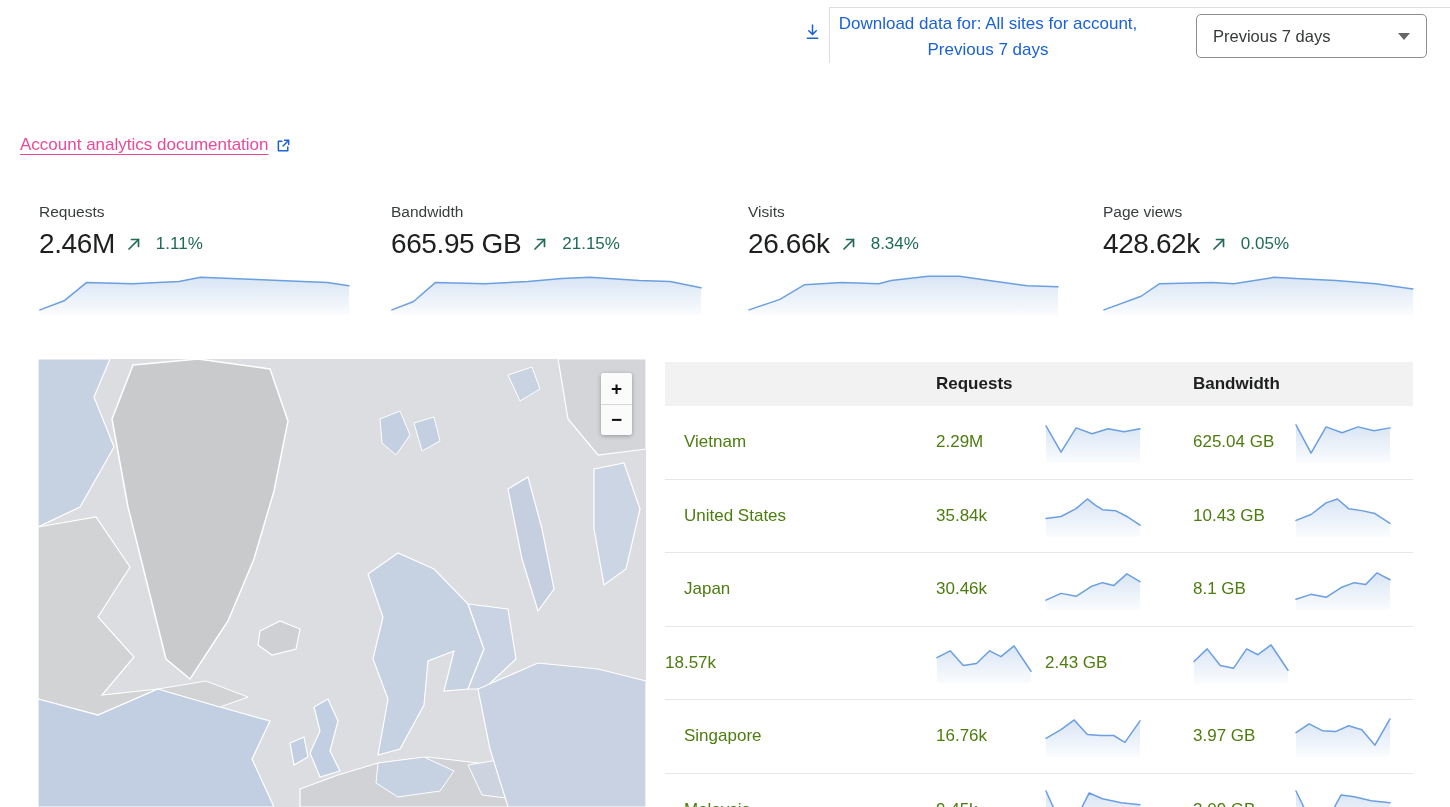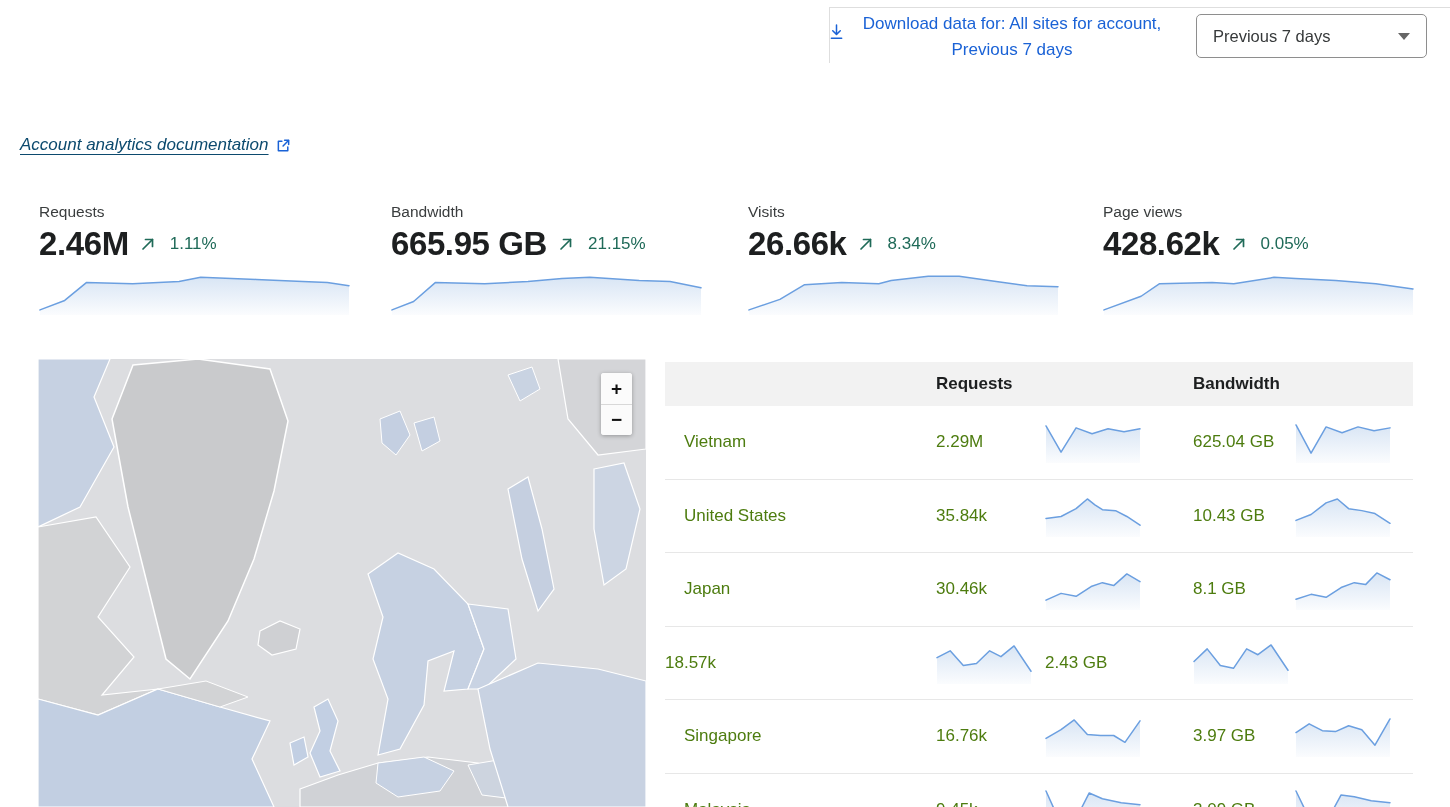--- a/index.html
+++ b/index.html
@@ -8,41 +8,41 @@
     position:relative; width:1450px; height:807px; overflow:hidden;
     background:#fff; font-family:"Liberation Sans", sans-serif; color:#36393a;
   }
   .abs { position:absolute; }
 
   
   .top-hline { left:829px; top:7px; width:621px; height:1px; background:#dedede; }
   .top-vline { left:829px; top:7px; width:1px; height:56px; background:#dedede; }
 
   
-  .download { left:829px; top:11px; display:flex; align-items:flex-start; gap:12px; cursor:pointer;justify-content:center; }
+  .download { left:805px; top:11px; display:flex; align-items:flex-start; gap:12px; cursor:pointer;justify-content:center; }
   .download .dl-icon { margin-top:13px; }
   .download .dl-text { width:312px; text-align:center; font-size:17px; line-height:26px; color:#1a62d6; }
 
   
   .range-select {
     left:1196px; top:14px; width:231px; height:44px; background:#fff;
     border:1px solid #8e8e8e; border-radius:5px; display:flex; align-items:center;
     justify-content:space-between; padding:0 16px; font-size:16.5px; color:#36393a; cursor:pointer;
   }
   .caret-down { width:0; height:0; border-left:6px solid transparent; border-right:6px solid transparent; border-top:7px solid #666; }
 
   
   .docs-link { left:20px; top:135px; display:flex; align-items:center; gap:7px; cursor:pointer; }
-  .docs-link span { font-size:17px; color:#0c4a6e; text-decoration:underline; text-underline-offset:4px;font-style:italic; }
+  .docs-link span { font-size:17px; color:#ec4899; text-decoration:underline; text-underline-offset:4px; }
 
   
   .stat { position:absolute; top:203px; width:311px; }
   .stat-label { font-size:15.5px; color:#3a3d3e; }
   .stat-value-row { display:flex; align-items:center; gap:11px; margin-top:7px; height:32px; }
-  .stat-value { font-size:33px; font-weight:bold; color:#1d1f20; letter-spacing:-0.4px; }
+  .stat-value { font-size:28px; font-weight:normal; color:#1d1f20; letter-spacing:-0.4px; }
   .stat-delta { display:flex; align-items:center; gap:14px; color:#1f6a58; font-size:17px; }
   .stat-spark { margin-top:8px; height:47px; }
 
   
   .map-panel { left:38px; top:359px; width:608px; height:448px; background:#dcdde0; overflow:hidden; }
   .zoom-ctl {
     position:absolute; left:563px; top:14px; width:31px; border-radius:3px;
     box-shadow:0 1px 4px rgba(0,0,0,0.3); overflow:hidden; background:#fbfbfb;
   }
   .zoom-btn {

